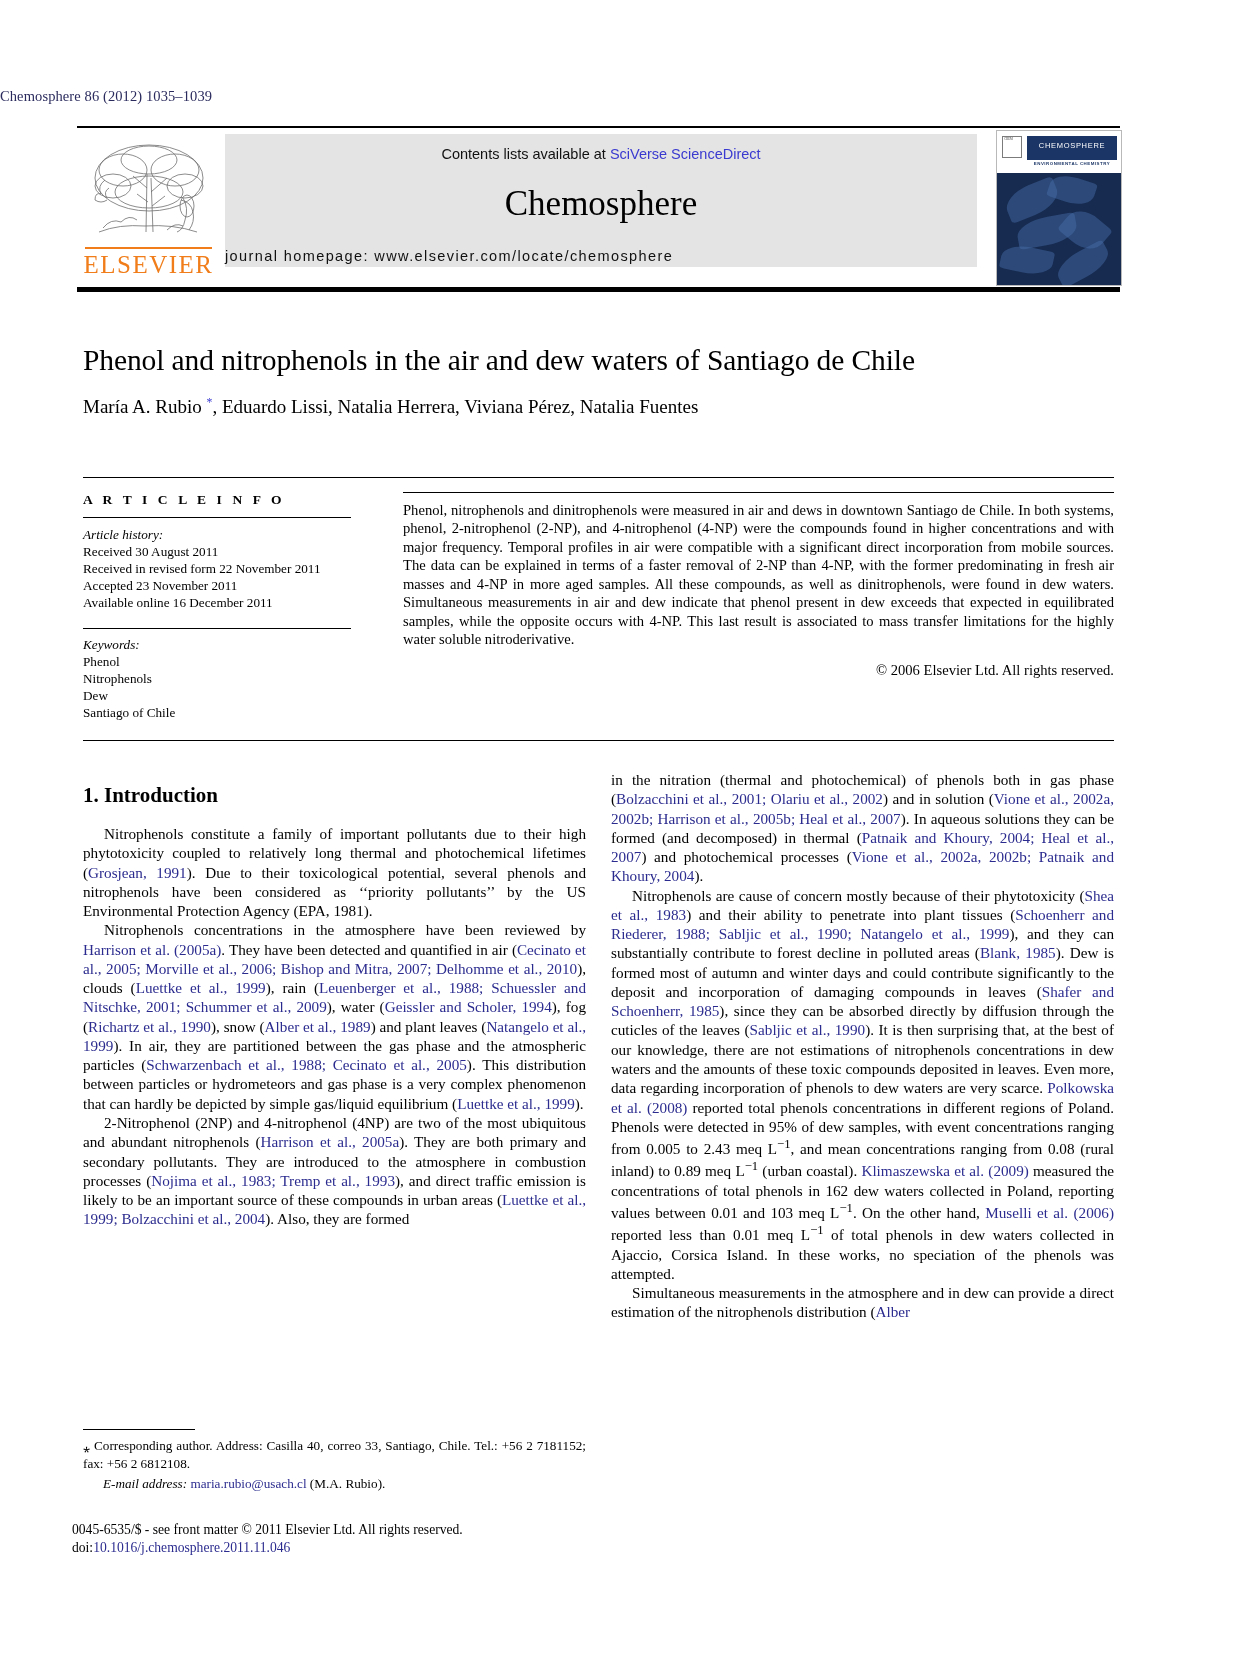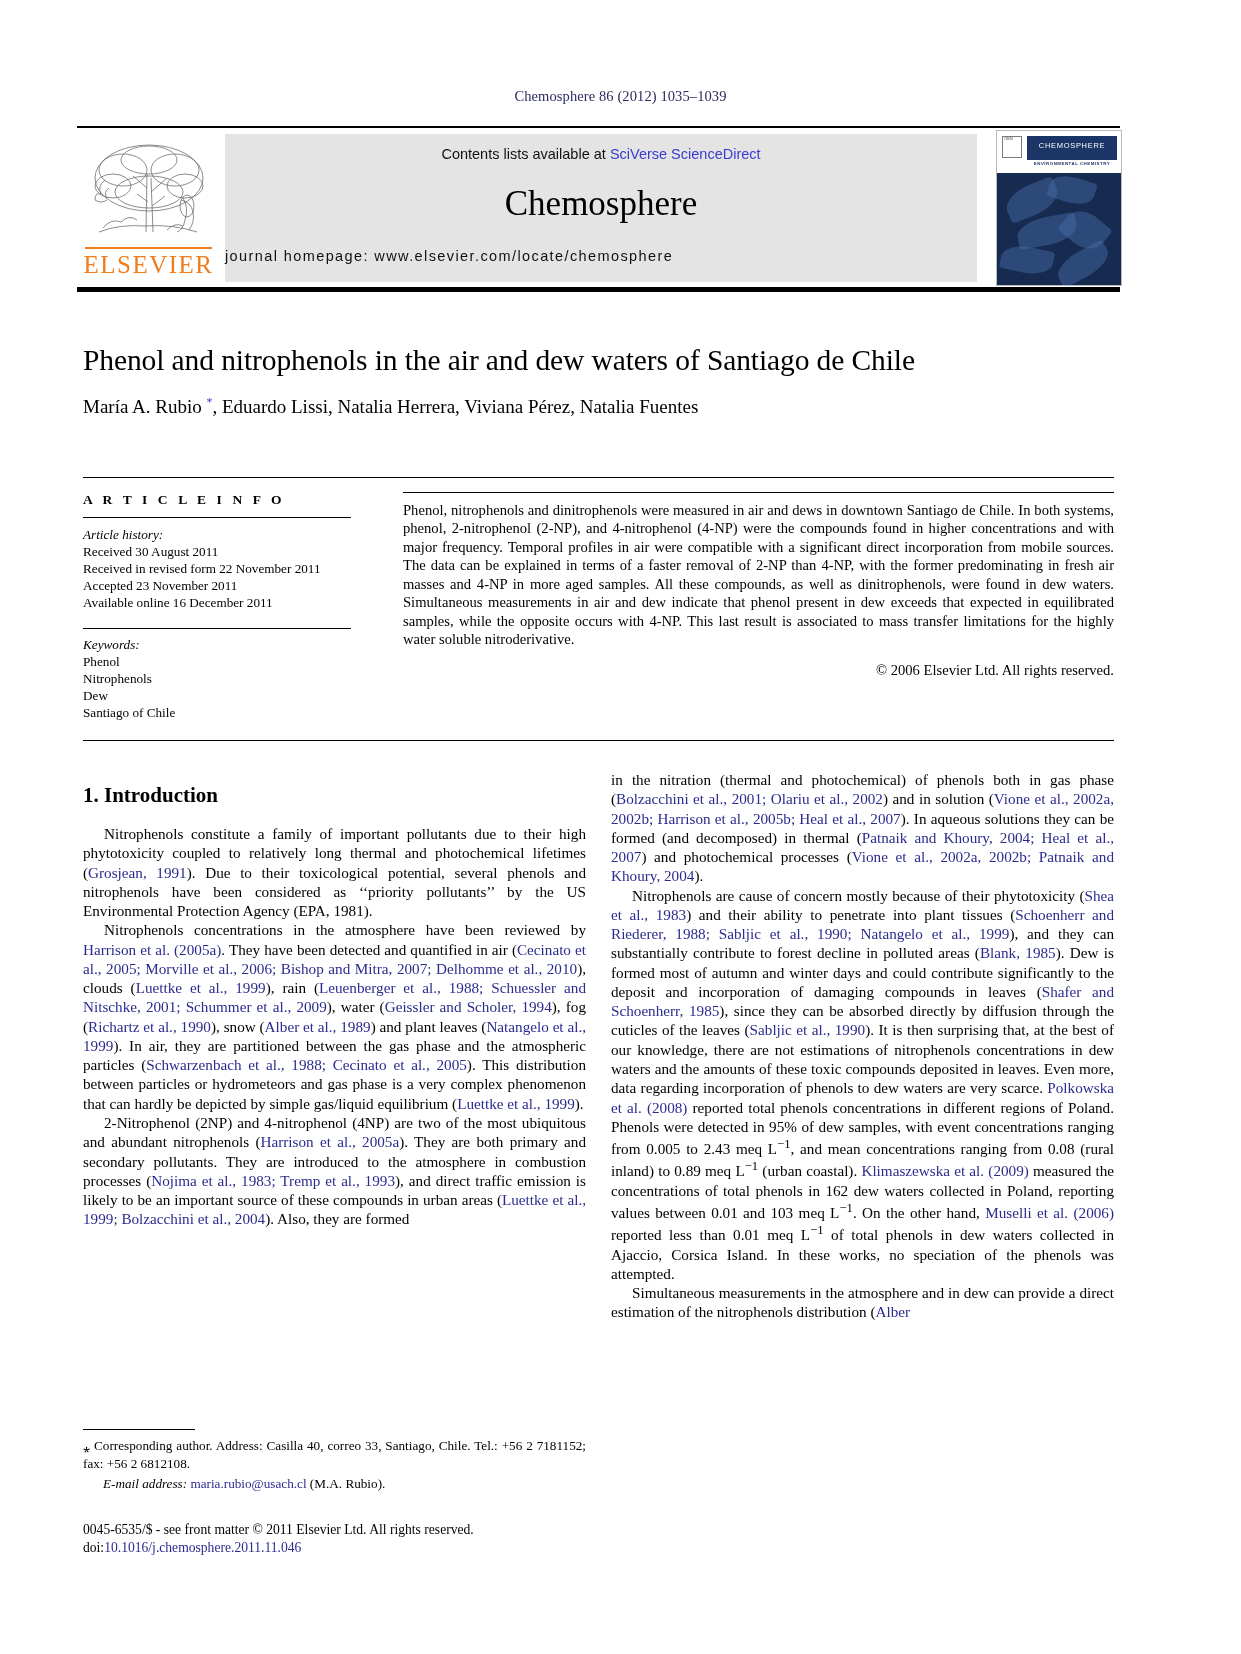--- a/index.html
+++ b/index.html
@@ -20,21 +20,20 @@
     left: 0; top: 0;
     width: 1241px;
     height: 1654px;
   }
 
   
   .running-head {
     position: absolute;
     left: 0; top: 88px;
     width: 1241px;
-    text-align: center;
     font-family: "Liberation Serif", serif;
     font-size: 14.5px;
     color: #2b2b5e;
     letter-spacing: 0.1px;
   }
 
   
   .masthead {
     position: absolute;
     left: 77px; top: 126px;
@@ -86,21 +85,21 @@
     width: 127px;
     height: 2px;
     background: #f07d1a;
   }
 
   
   .journal-panel {
     position: absolute;
     left: 148px; top: 8px;
     width: 752px;
-    height: 148px;
+    height: 133px;
     background: #e4e4e4;
   }
   .contents-line {
     position: absolute;
     left: 0; top: 12px;
     width: 752px;
     text-align: center;
     font-family: "Liberation Sans", sans-serif;
     font-size: 14.5px;
     color: #111;
@@ -373,21 +372,21 @@
   }
   .footnote .em {
     font-style: italic;
   }
   .footnote-email {
     margin-top: 3px;
     text-indent: 20px;
   }
   .imprint {
     position: absolute;
-    left: 83px; top: 1521px;
+    left: 72px; top: 1521px;
     width: 560px;
     font-family: "Liberation Serif", serif;
     font-size: 13.6px;
     line-height: 1.34;
   }
 </style>
 </head>
 <body>
 
 <div class="page">

